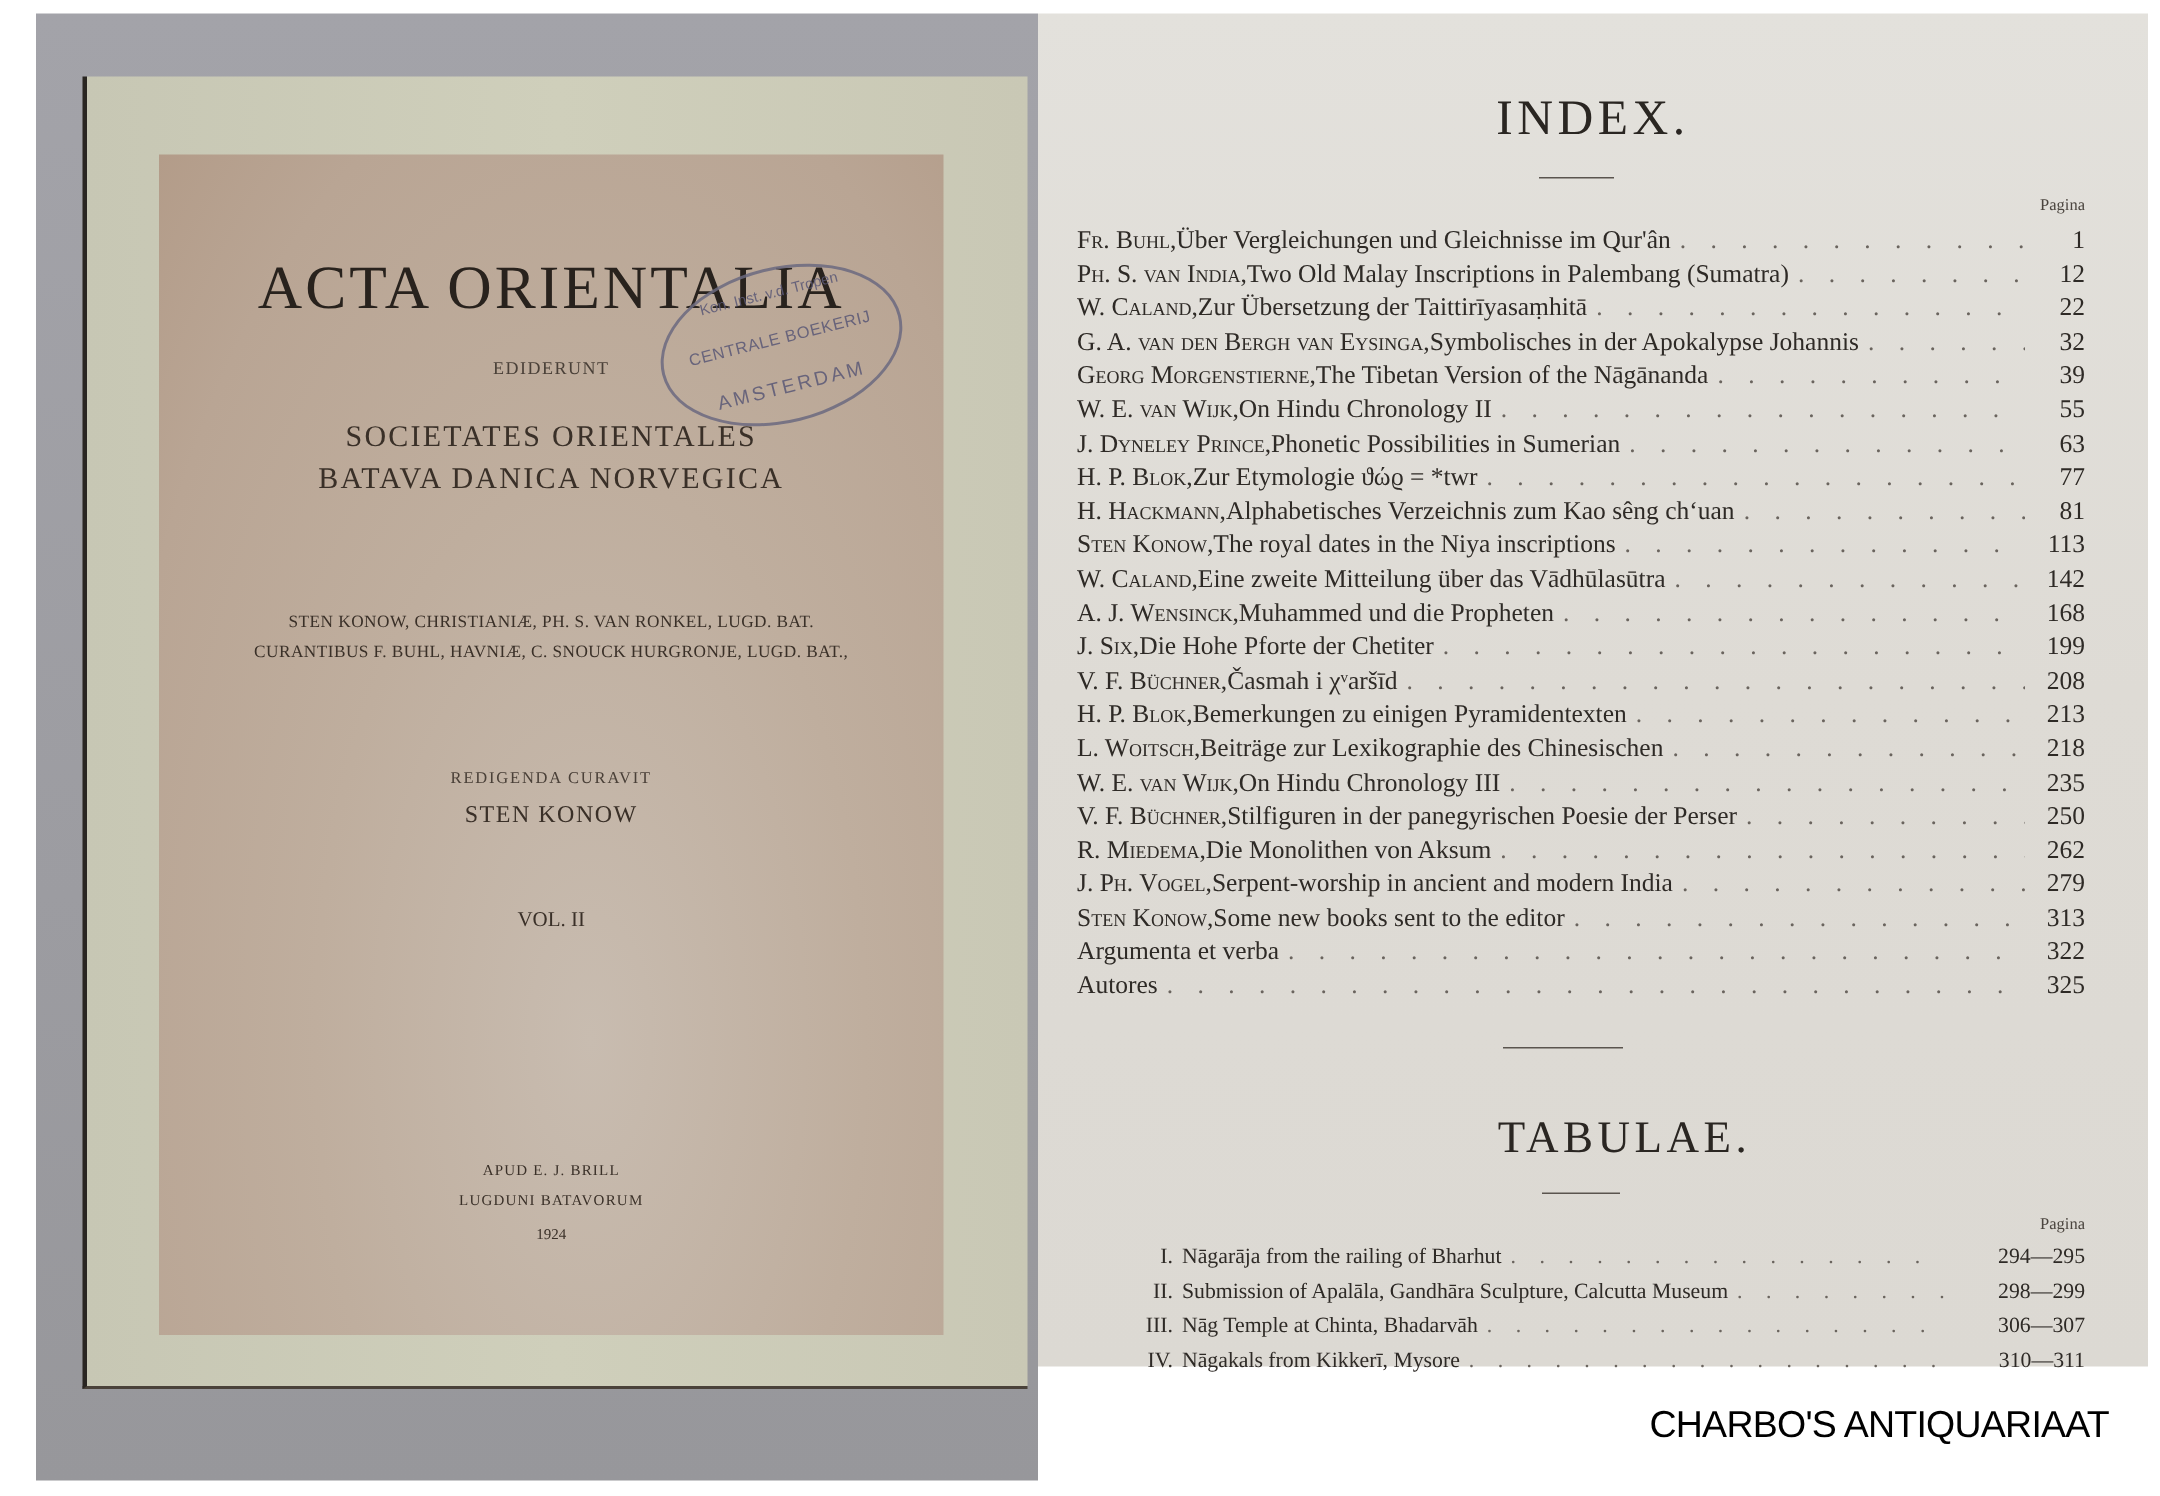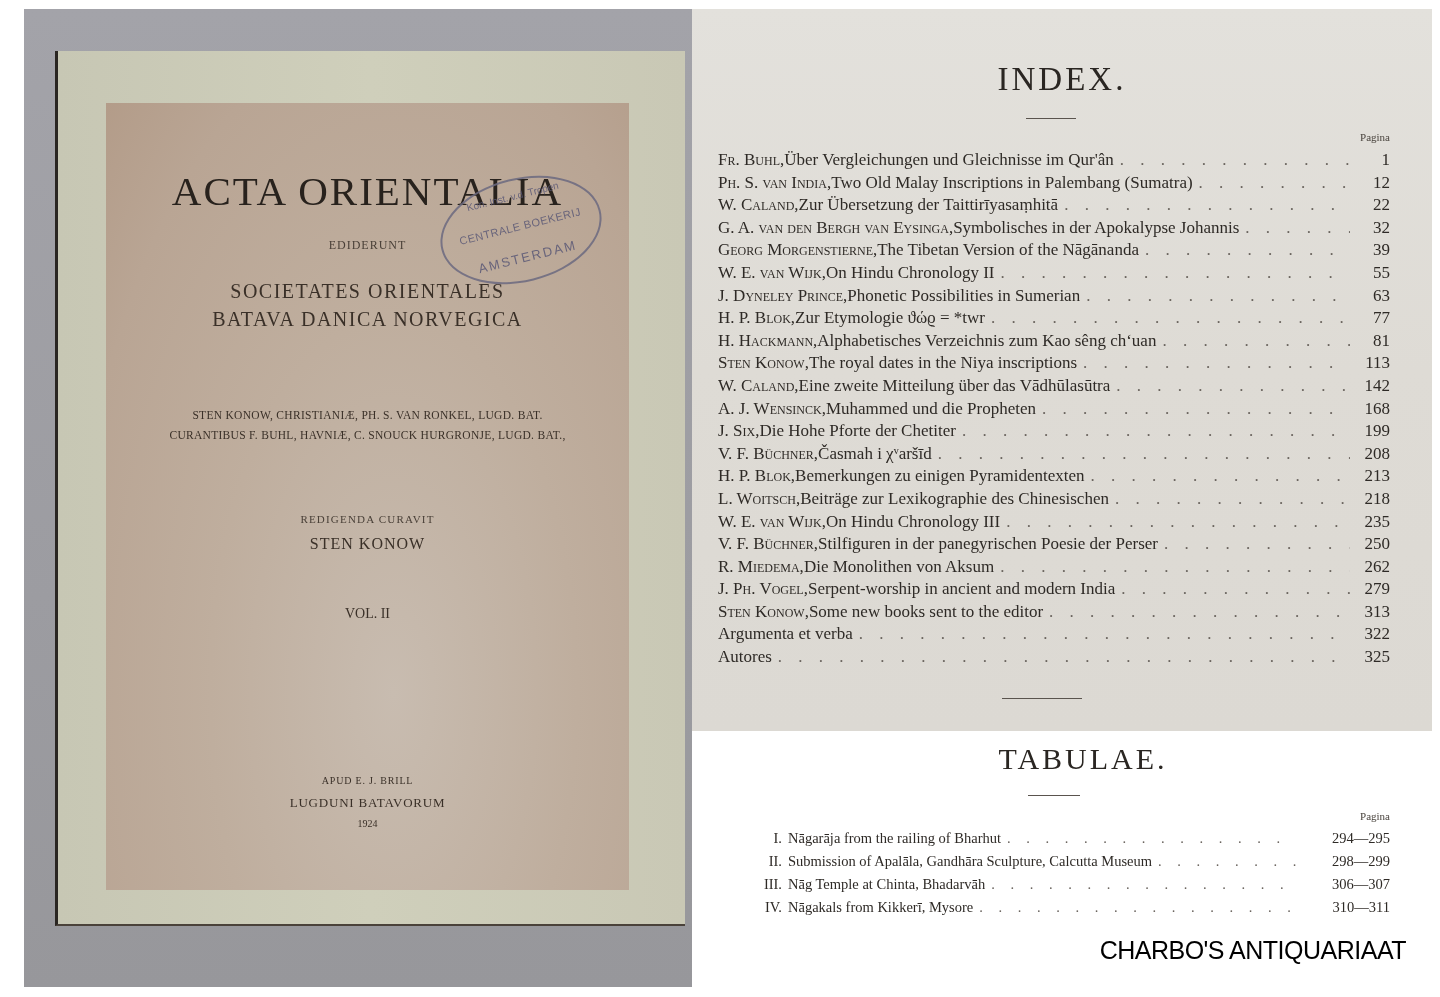--- a/index.html
+++ b/index.html
@@ -17,32 +17,32 @@
     color:#2d2722; text-align:center; font-family:"Liberation Serif", serif; }
   .cover-title { position:absolute; top:64px; left:0; right:0; font-size:41px; letter-spacing:2px; color:#28221d; }
   .cover-ediderunt { position:absolute; top:135px; left:0; right:0; font-size:12px; letter-spacing:1px; color:#4a4038; }
   .cover-societates { position:absolute; top:177px; left:0; right:0; font-size:20px; letter-spacing:1.5px; color:#3a3028; }
   .cover-batava { position:absolute; top:205px; left:0; right:0; font-size:20px; letter-spacing:1.5px; color:#3a3028; }
   .cover-curantibus { position:absolute; top:302px; left:10px; right:10px; font-size:11.5px; letter-spacing:0.3px; color:#3a3028; line-height:20px; }
   .cover-redigenda { position:absolute; top:410px; left:0; right:0; font-size:11px; letter-spacing:1.2px; color:#4a4038; }
   .cover-editor { position:absolute; top:432px; left:0; right:0; font-size:16px; letter-spacing:1px; color:#3a3028; }
   .cover-vol { position:absolute; top:503px; left:0; right:0; font-size:14px; color:#3a3028; }
   .cover-apud { position:absolute; top:672px; left:0; right:0; font-size:10px; letter-spacing:0.8px; color:#3a3028; }
-  .cover-lugduni { position:absolute; top:692px; left:0; right:0; font-size:13px; letter-spacing:0.8px; color:#3a3028; }
+  .cover-lugduni { position:absolute; top:692px; left:0; right:0; font-size:10px; letter-spacing:0.8px; color:#3a3028; }
   .cover-year { position:absolute; top:715px; left:0; right:0; font-size:10px; color:#3a3028; }
 
   .stamp { position:absolute; left:333px; top:75px; width:160px; height:100px;
     border:2px solid #6c6a80; border-radius:50%; transform:rotate(-14deg); color:#5a5876;
     font-family:"Liberation Sans", sans-serif; opacity:0.85; }
   .stamp-top { position:absolute; top:10px; left:20px; right:20px; font-size:10px; text-align:center; }
   .stamp-mid { position:absolute; top:40px; left:0; right:0; font-size:11px; text-align:center; letter-spacing:0.5px; }
   .stamp-bot { position:absolute; top:70px; left:0; right:0; font-size:13px; text-align:center; letter-spacing:2px; }
 
   
-  .right-photo { position:absolute; left:692px; top:9px; width:740px; height:722px;
+  .right-photo { position:absolute; left:692px; top:9px; width:740px; height:902px;
     background:linear-gradient(180deg,#e3e1dc 0%,#dedbd5 50%,#dcd9d3 100%); color:#2e2a26;
     font-family:"Liberation Serif", serif; }
   .index-heading { position:absolute; top:52px; left:0; right:0; text-align:center;
     font-size:33px; letter-spacing:3px; color:#2a2622; }
   .rule { position:absolute; height:1px; background:#5a544e; }
   .pagina { position:absolute; font-size:11px; color:#4a443e; }
   .toc { position:absolute; left:26px; right:42px; }
   .toc-row { display:flex; align-items:baseline; height:22.6px; font-size:17px; color:#2e2a26; white-space:nowrap; }
   .toc-author { font-variant:small-caps; }
   .toc-title { }

